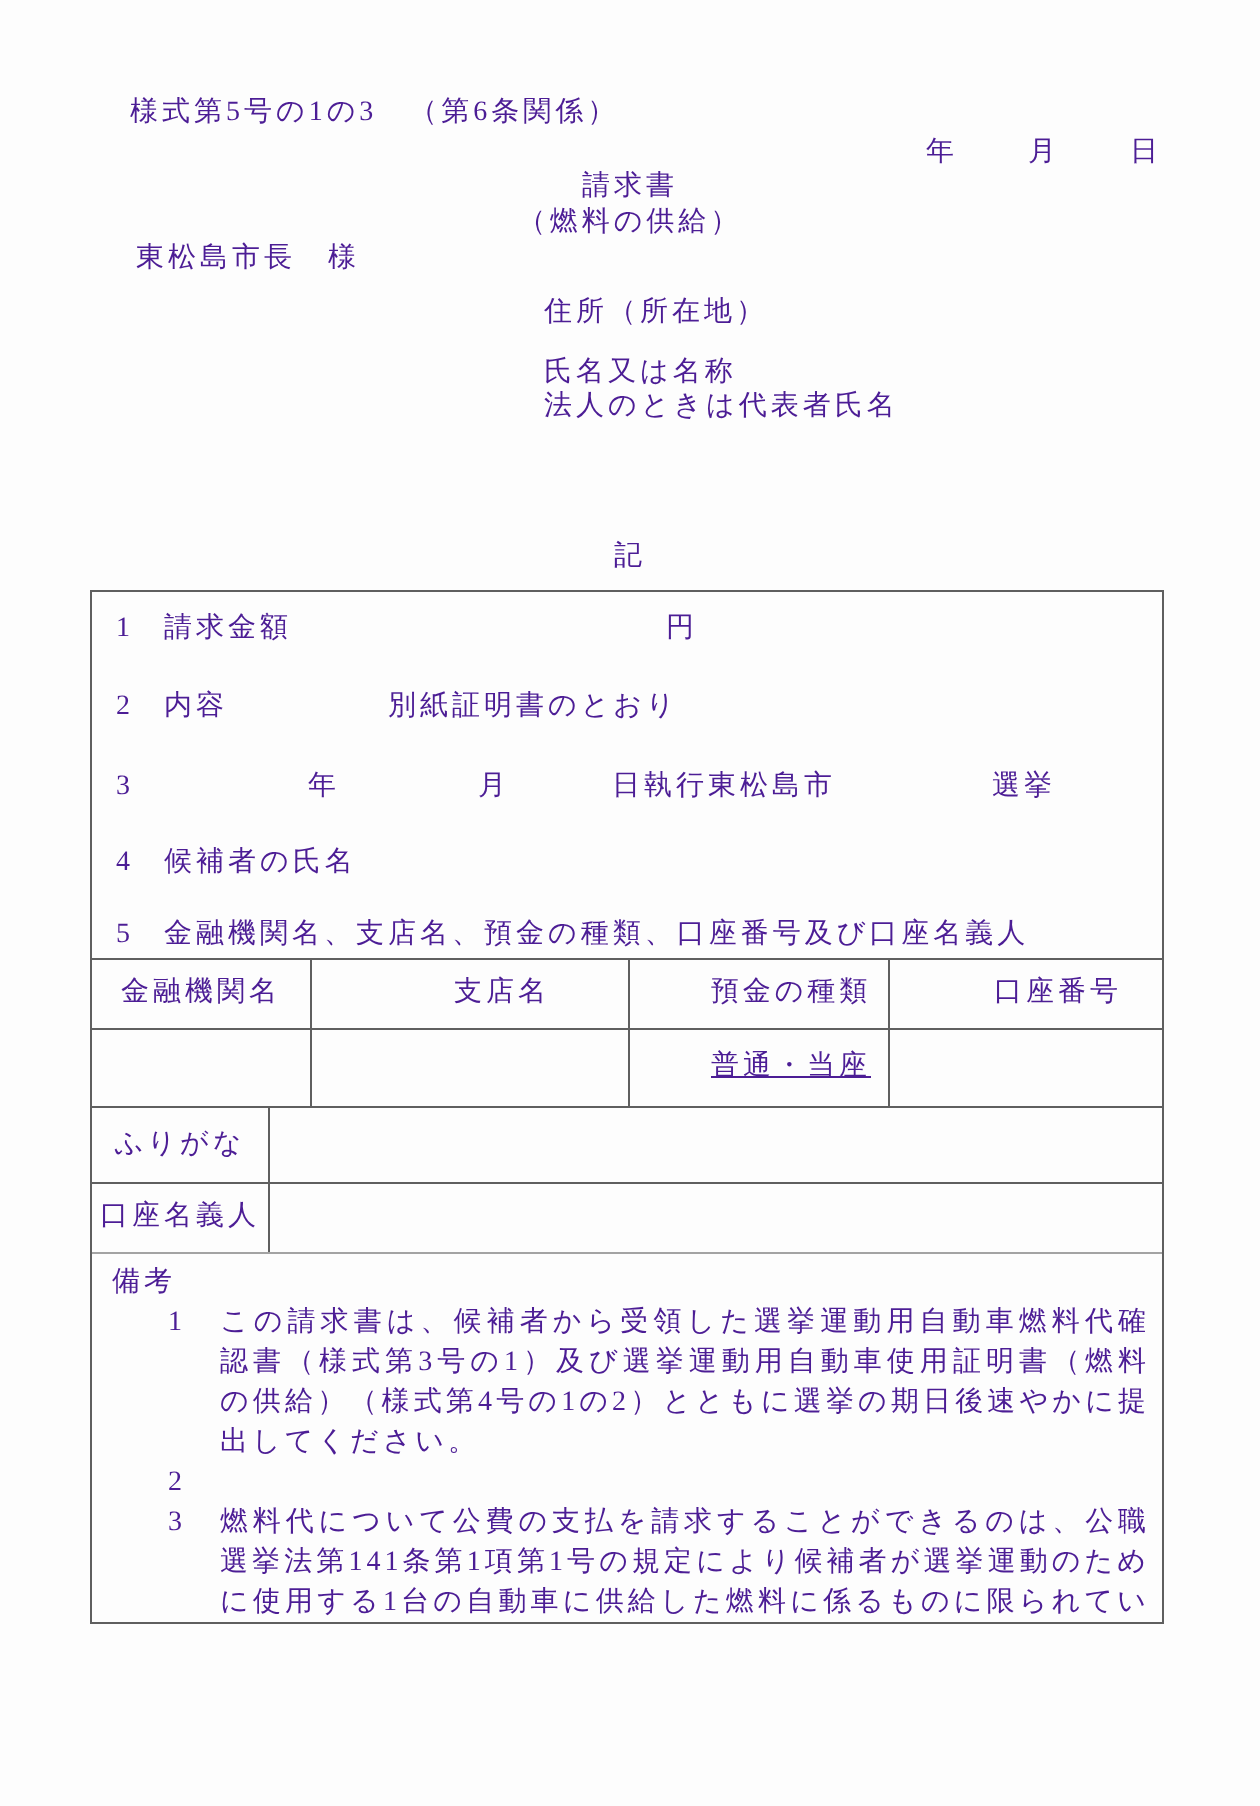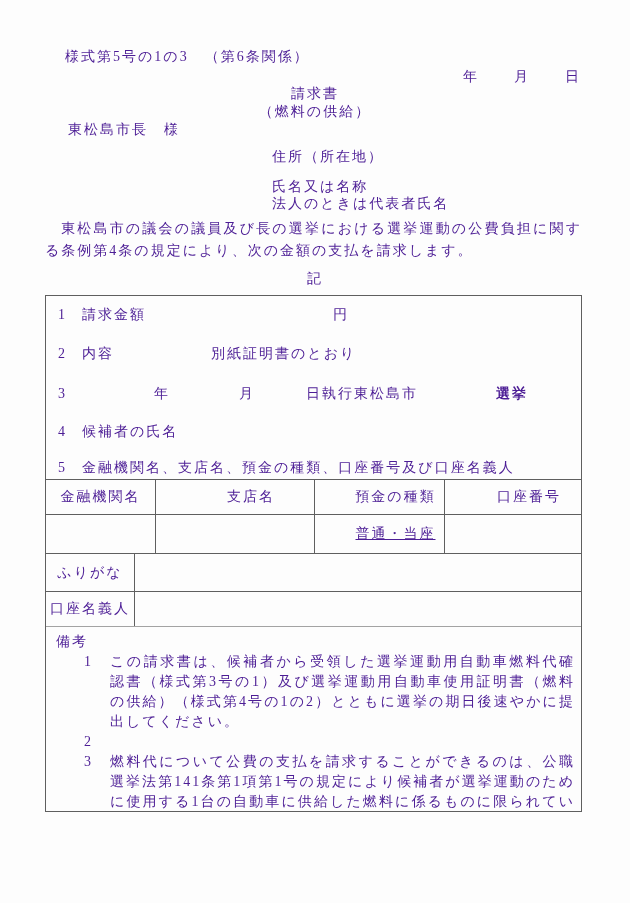--- a/index.html
+++ b/index.html
@@ -40,25 +40,25 @@
   .items-cell { position:relative; height:183px; }
   .item-line { position:absolute; left:0; width:100%; white-space:nowrap; }
   .item-line.l1 { top:10px; }
   .item-line.l2 { top:49px; }
   .item-line.l3 { top:89px; }
   .item-line.l4 { top:127px; }
   .item-line.l5 { top:163px; }
   .item-num   { position:absolute; left:12px; }
   .item-label { position:absolute; left:36px; }
   .pos-yen      { position:absolute; left:287px; }
-  .pos-content  { position:absolute; left:165px; }
+  .pos-content  { position:absolute; left:148px; }
   .pos-year     { position:absolute; left:108px; }
   .pos-month    { position:absolute; left:193px; }
   .pos-exec     { position:absolute; left:260px; }
-  .pos-election { position:absolute; left:450px;font-weight:bold; }
+  .pos-election { position:absolute; left:450px; }
 
   .bank-row {
     display:grid;
     grid-template-columns:110px 127px 98px 1fr;
     border-top:1px solid #5f5f5f;
     box-sizing:border-box;
     gap:32px;
   }
   .bank-row.hdr  { height:35px; }
   .bank-row.data { height:39px;text-decoration:underline; }
@@ -101,21 +101,20 @@
 <div class="page">
 
   <div class="abs form-id">様式第5号の1の3　（第6条関係）</div>
   <div class="abs date-line">年　　月　　日</div>
   <div class="abs centerline doc-title">請求書</div>
   <div class="abs centerline doc-sub">（燃料の供給）</div>
   <div class="abs addressee">東松島市長　様</div>
   <div class="abs addr-label">住所（所在地）</div>
   <div class="abs name-label">氏名又は名称</div>
   <div class="abs name-sub">法人のときは代表者氏名</div>
-  <div class="abs body-par">　東松島市の議会の議員及び長の選挙における選挙運動の公費負担に関する条例第4条の規定により、次の金額の支払を請求します。</div>
   <div class="abs centerline ki-mark">記</div>
 
   <div class="claim-table">
 
     <div class="items-cell">
       <div class="item-line l1">
         <span class="item-num">1</span>
         <span class="item-label">請求金額</span>
         <span class="pos-yen">円</span>
       </div>

